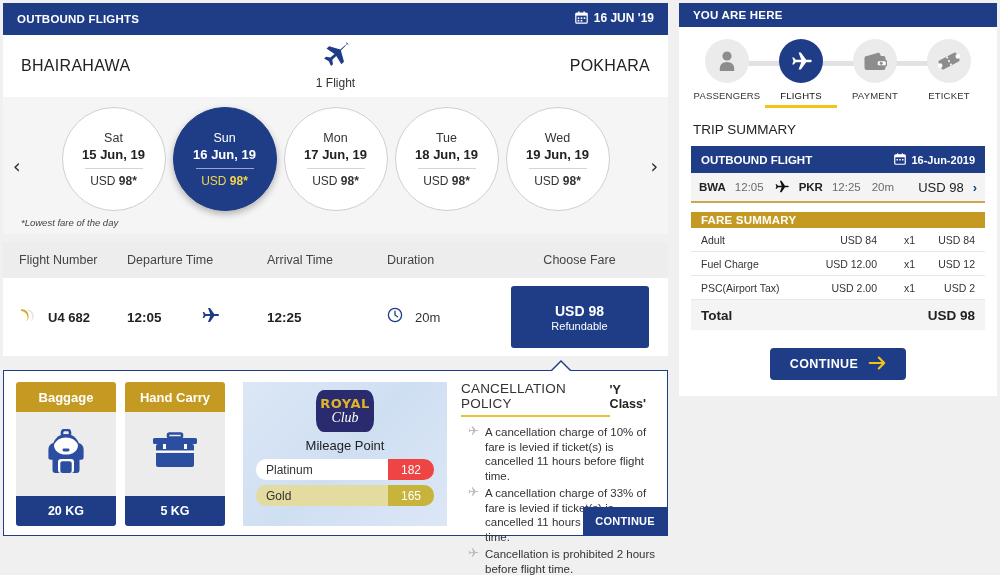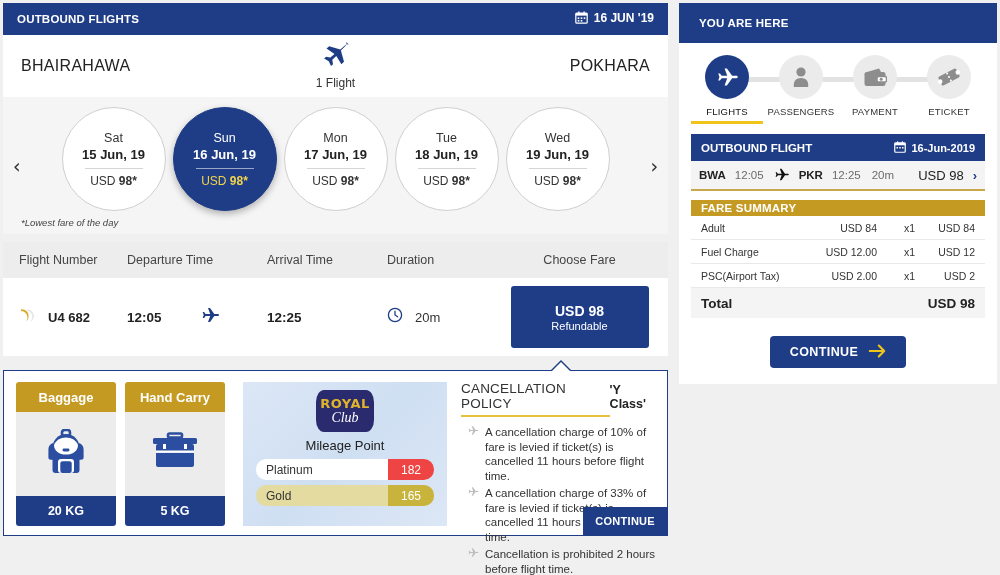--- a/index.html
+++ b/index.html
@@ -220,22 +220,22 @@
     background: #1f3d87; color: #ffffff; border: none; cursor: pointer;
     font-size: 11px; font-weight: bold; letter-spacing: .3px;
     padding: 8px 12px;
   }
 
   
   .right-col {
     position: absolute; left: 679px; top: 3px; width: 318px;
   }
   .yah-header {
-    background: #1f3d87; height: 40px;
-    display: flex; align-items: center; padding: 0 20px;
+    background: #1f3d87; height: 24px;
+    display: flex; align-items: center; padding: 0 14px;
   }
   .yah-header-title { color: #fff; font-size: 11.5px; font-weight: bold; letter-spacing: .2px; }
 
   .stepper-card { background: #ffffff; padding: 12px 12px 0 12px; }
   .stepper { position: relative; display: flex; justify-content: space-between; }
   .step-line {
     position: absolute; top: 22px; left: 44px; right: 44px;
     height: 5px; background: #e2e2e2; z-index: 0;
   }
   .step { position: relative; z-index: 1; width: 72px; text-align: center; cursor: pointer; }
@@ -521,38 +521,38 @@
   <div class="right-col">
 
     <div class="yah-header">
       <span class="yah-header-title">YOU ARE HERE</span>
     </div>
 
     <div class="stepper-card">
       <div class="stepper">
         <div class="step-line"></div>
         <div id="steps-holder" style="display:flex;justify-content:space-between;width:100%;position:relative;z-index:1;">
-            <div class="step active">
-              <div class="step-bubble">
-                <svg width="24" height="20" viewBox="0 0 20 16">
-                  <path d="M19 8c0-.5-.5-1-1.1-1h-3.6L10.2 1.3c-.2-.3-.5-.4-.8-.4H8l2.2 6.1H5.6L4.1 5.1H2.7l1 2.9-1 2.9h1.4l1.5-1.9h4.6L8 15.1h1.4c.3 0 .6-.1.8-.4L14.3 9h3.6c.6 0 1.1-.5 1.1-1z" fill="#ffffff"></path>
-                </svg>
-              </div>
-              <div class="step-label">FLIGHTS</div>
-              <div class="step-underline"></div>
-            </div>
             <div class="step">
               <div class="step-bubble">
                 <svg width="20" height="22" viewBox="0 0 20 22">
                   <circle cx="10" cy="6" r="4.6" fill="#8d8d8d"></circle>
                   <path d="M10 12c-4.4 0-7.2 2.8-7.2 6.6V21h14.4v-2.4C17.2 14.8 14.4 12 10 12z" fill="#8d8d8d"></path>
                 </svg>
               </div>
               <div class="step-label">PASSENGERS</div>
               <div class="step-underline hidden"></div>
+            </div>
+            <div class="step active">
+              <div class="step-bubble">
+                <svg width="24" height="20" viewBox="0 0 20 16">
+                  <path d="M19 8c0-.5-.5-1-1.1-1h-3.6L10.2 1.3c-.2-.3-.5-.4-.8-.4H8l2.2 6.1H5.6L4.1 5.1H2.7l1 2.9-1 2.9h1.4l1.5-1.9h4.6L8 15.1h1.4c.3 0 .6-.1.8-.4L14.3 9h3.6c.6 0 1.1-.5 1.1-1z" fill="#ffffff"></path>
+                </svg>
+              </div>
+              <div class="step-label">FLIGHTS</div>
+              <div class="step-underline"></div>
             </div>
             <div class="step">
               <div class="step-bubble">
                 <svg width="24" height="21" viewBox="0 0 24 21">
                   <rect x="1.5" y="5" width="21" height="14" rx="2.2" fill="#8d8d8d"></rect>
                   <path d="M4 5l12-3.4 2 3.4z" fill="#8d8d8d"></path>
                   <rect x="14" y="9.5" width="9.5" height="5.5" rx="1.6" fill="#ffffff" stroke="#8d8d8d" stroke-width="1.5"></rect>
                   <circle cx="18.2" cy="12.3" r="1.5" fill="#8d8d8d"></circle>
                 </svg>
               </div>
@@ -571,20 +571,21 @@
                 </svg>
               </div>
               <div class="step-label">ETICKET</div>
               <div class="step-underline hidden"></div>
             </div>
           </div>
       </div>
     </div>
 
     <div class="summary-card">
+      <div class="ts-title">TRIP SUMMARY</div>
 
       <div class="ob-flight-head">
         <span class="l">OUTBOUND FLIGHT</span>
         <span class="r">
           <span>
             <svg width="12" height="12" viewBox="0 0 16 16">
                 <rect x="1" y="2.5" width="14" height="12.5" rx="1.2" fill="none" stroke="#fff" stroke-width="1.6"></rect>
                 <rect x="1" y="2.5" width="14" height="3.2" fill="#fff"></rect>
                 <rect x="4" y="0.5" width="1.6" height="3" fill="#fff"></rect>
                 <rect x="10.4" y="0.5" width="1.6" height="3" fill="#fff"></rect>

